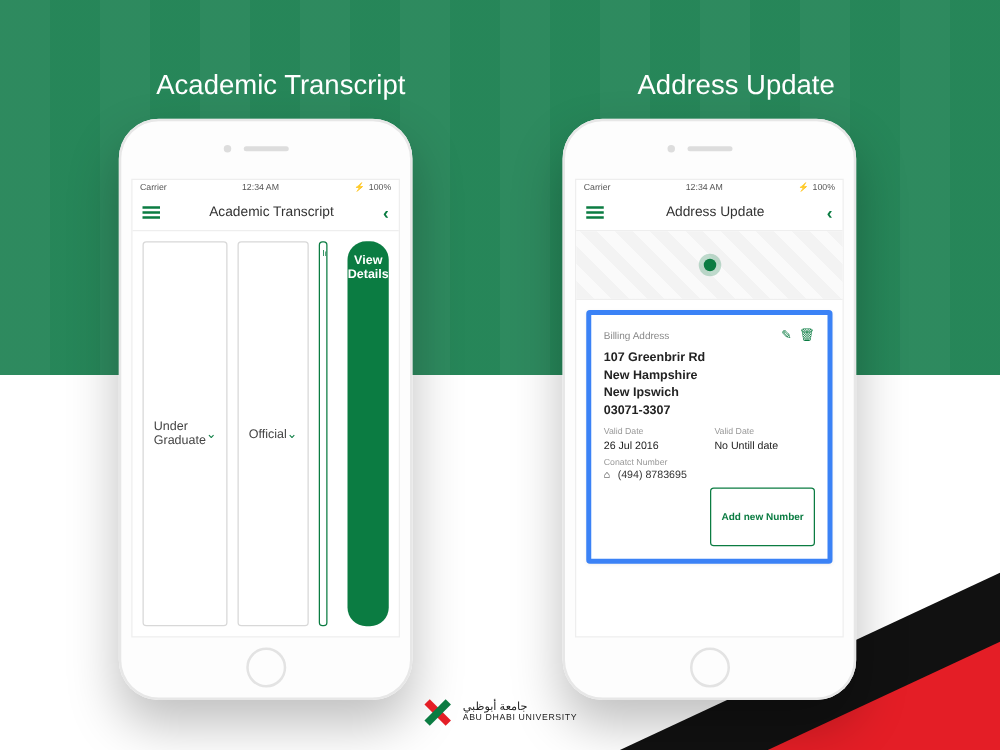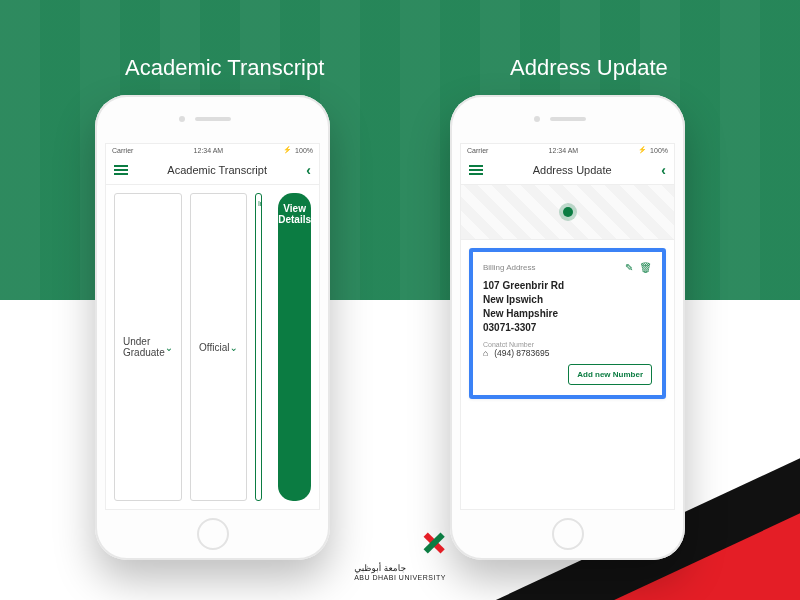--- a/index.html
+++ b/index.html
@@ -112,27 +112,27 @@
   .ic { color:#0b7c42; font-size:10px; }
   .addr { font-size:10px; color:#222; font-weight:600; line-height:1.4; }
   .row2 { display:flex; gap:8px; }
   .row2 > div { flex:1; }
   .lbl { color:#999; font-size:7px; }
   .val { color:#222; font-size:8.5px; margin-top:2px; }
   .phone-line { display:flex; align-items:center; gap:6px; font-size:8.5px; }
   .outline-btn {
     align-self:flex-end;
     border:1px solid #0b7c42; color:#0b7c42; font-size:8px;
-    padding:5px 8px; border-radius:3px; font-weight:600;
+    padding:18px 8px; border-radius:3px; font-weight:600;
   }
 
   
   .footer-logo {
     position:absolute; left:50%; bottom:18px; transform:translateX(-50%);
-    display:flex; align-items:flex-end; gap:8px;flex-direction:column;
+    display:flex; align-items:center; gap:8px;
   }
   .logo-mark {
     width:24px; height:24px; position:relative;
   }
   .logo-mark::before, .logo-mark::after {
     content:""; position:absolute; width:24px; height:6px; top:9px;
   }
   .logo-mark::before { background:#e41e26; transform:rotate(45deg); }
   .logo-mark::after  { background:#0b7c42; transform:rotate(-45deg); }
   .logo-text { font-size:9px; line-height:1.2; color:#222; }
@@ -218,23 +218,33 @@
       <div class="pin"></div>
     </div>
     <div class="card">
       <div class="card-head">
         <span class="t">Billing Address</span>
         <span class="ic">✎</span>
         <span class="ic">🗑</span>
       </div>
       <div class="addr">
         <div>107 Greenbrir Rd</div>
+        <div>New Hampshire</div>
         <div>New Ipswich</div>
-        <div>New Hampshire</div>
         <div>03071-3307</div>
+      </div>
+      <div class="row2">
+        <div>
+          <div class="lbl">Valid Date</div>
+          <div class="val">26 Jul 2016</div>
+        </div>
+        <div>
+          <div class="lbl">Valid Date</div>
+          <div class="val">No Untill date</div>
+        </div>
       </div>
       <div>
         <div class="lbl">Conatct Number</div>
         <div class="phone-line">
           <span>⌂</span>
           <span>(494) 8783695</span>
         </div>
       </div>
       <div class="outline-btn">Add new Number</div>
     </div>

